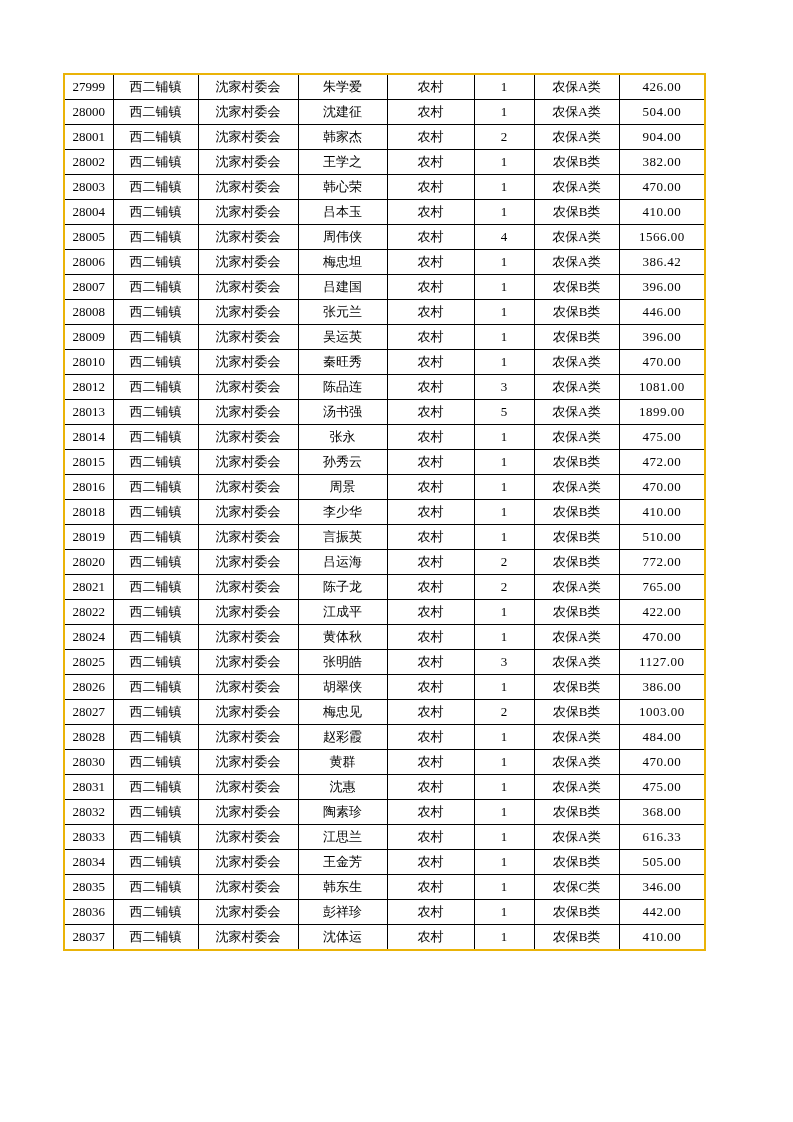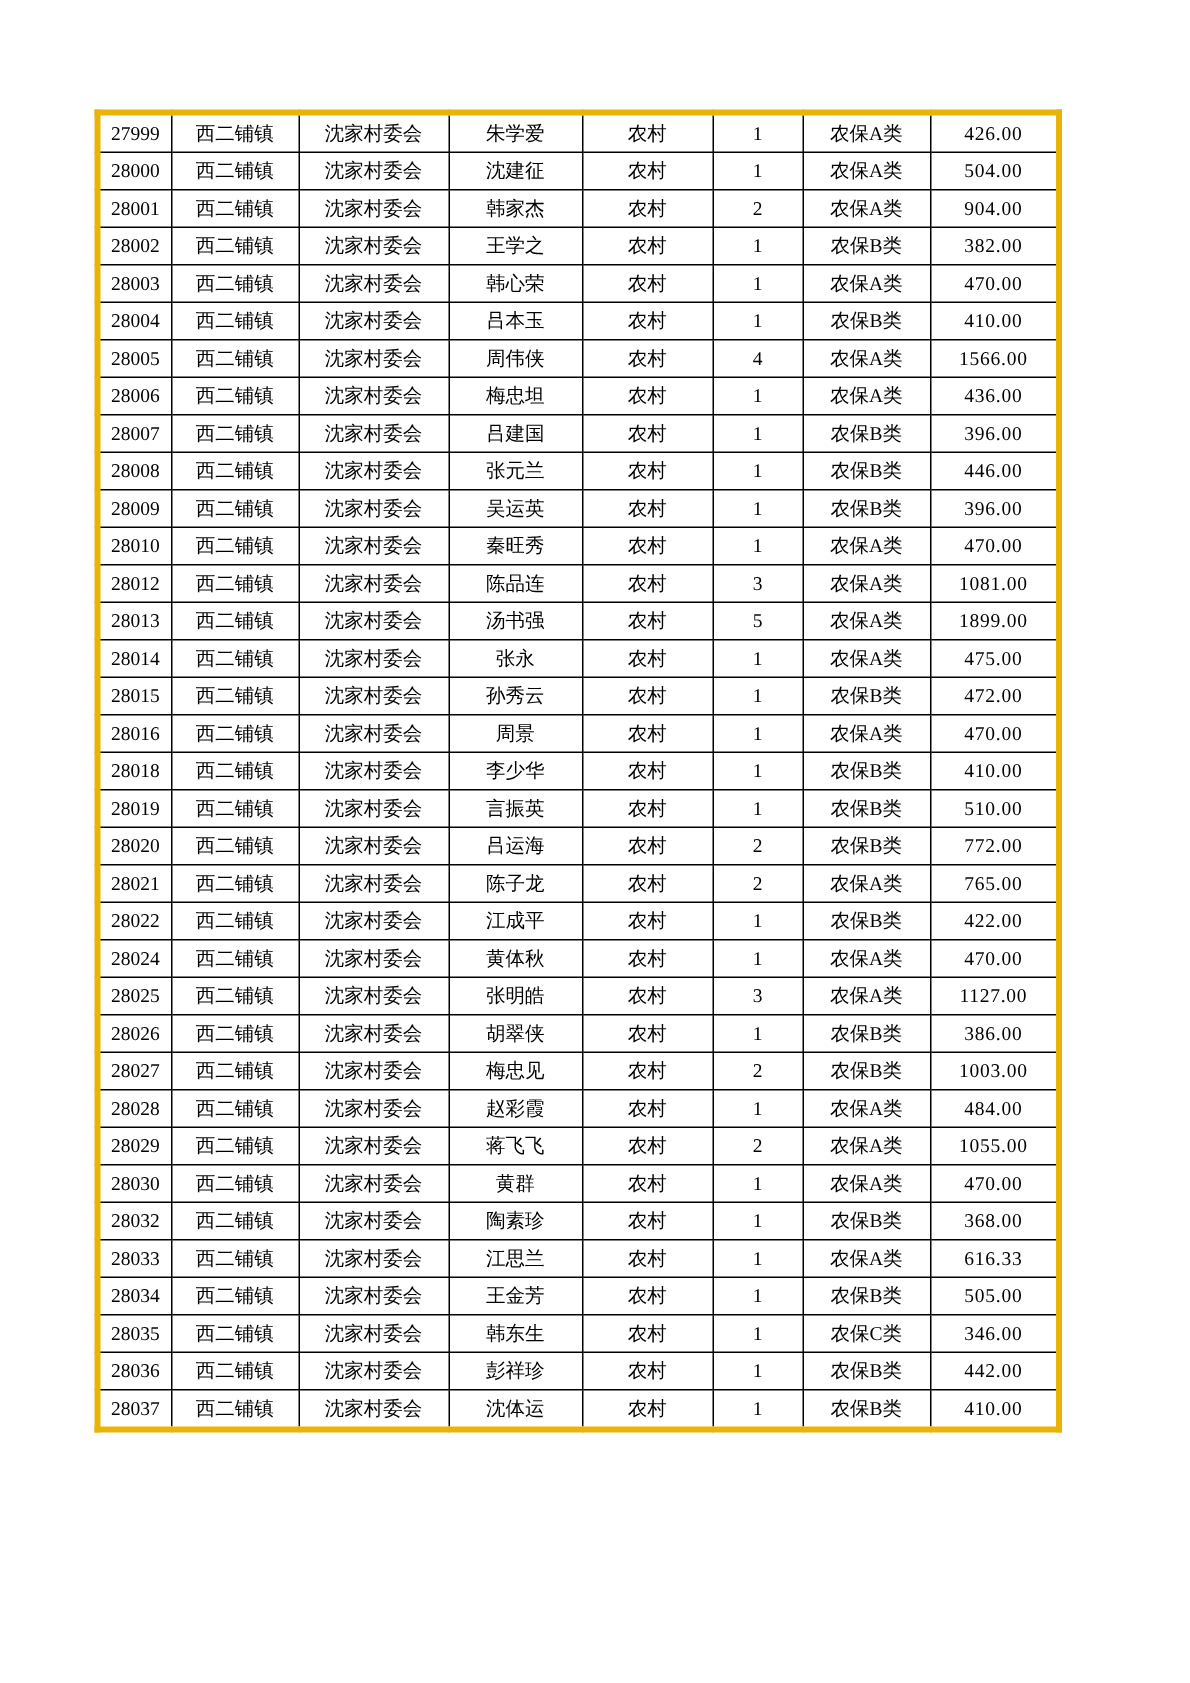--- a/index.html
+++ b/index.html
@@ -15,21 +15,21 @@
     font-family: "Liberation Serif", "DejaVu Serif", serif;
     color: #000000;
     overflow: hidden;
   }
   table.grid {
     position: absolute;
     left: 63px;
     top: 73px;
     border-collapse: collapse;
     table-layout: fixed;
-    border: 4px solid #eab308;
+    border: 2px solid #eab308;
   }
   table.grid td {
     border: 1px solid #000000;
     height: 24px;
     padding: 0;
     text-align: center;
     vertical-align: middle;
     font-size: 13px;
     line-height: 24px;
     white-space: nowrap;
@@ -124,21 +124,21 @@
           <td class="col-amount">1566.00</td>
         </tr>
         <tr>
           <td class="col-serial">28006</td>
           <td class="col-town">西二铺镇</td>
           <td class="col-village">沈家村委会</td>
           <td class="col-person-name">梅忠坦</td>
           <td class="col-residence-type">农村</td>
           <td class="col-person-count">1</td>
           <td class="col-insurance-category">农保A类</td>
-          <td class="col-amount">436.00</td>
+          <td class="col-amount">386.42</td>
         </tr>
         <tr>
           <td class="col-serial">28007</td>
           <td class="col-town">西二铺镇</td>
           <td class="col-village">沈家村委会</td>
           <td class="col-person-name">吕建国</td>
           <td class="col-residence-type">农村</td>
           <td class="col-person-count">1</td>
           <td class="col-insurance-category">农保B类</td>
           <td class="col-amount">396.00</td>
@@ -317,38 +317,38 @@
           <td class="col-serial">28028</td>
           <td class="col-town">西二铺镇</td>
           <td class="col-village">沈家村委会</td>
           <td class="col-person-name">赵彩霞</td>
           <td class="col-residence-type">农村</td>
           <td class="col-person-count">1</td>
           <td class="col-insurance-category">农保A类</td>
           <td class="col-amount">484.00</td>
         </tr>
         <tr>
-          <td class="col-serial">28029</td>
-          <td class="col-town">西二铺镇</td>
-          <td class="col-village">沈家村委会</td>
-          <td class="col-person-name">蒋飞飞</td>
-          <td class="col-residence-type">农村</td>
-          <td class="col-person-count">2</td>
-          <td class="col-insurance-category">农保A类</td>
-          <td class="col-amount">1055.00</td>
-        </tr>
-        <tr>
           <td class="col-serial">28030</td>
           <td class="col-town">西二铺镇</td>
           <td class="col-village">沈家村委会</td>
           <td class="col-person-name">黄群</td>
           <td class="col-residence-type">农村</td>
           <td class="col-person-count">1</td>
           <td class="col-insurance-category">农保A类</td>
           <td class="col-amount">470.00</td>
+        </tr>
+        <tr>
+          <td class="col-serial">28031</td>
+          <td class="col-town">西二铺镇</td>
+          <td class="col-village">沈家村委会</td>
+          <td class="col-person-name">沈惠</td>
+          <td class="col-residence-type">农村</td>
+          <td class="col-person-count">1</td>
+          <td class="col-insurance-category">农保A类</td>
+          <td class="col-amount">475.00</td>
         </tr>
         <tr>
           <td class="col-serial">28032</td>
           <td class="col-town">西二铺镇</td>
           <td class="col-village">沈家村委会</td>
           <td class="col-person-name">陶素珍</td>
           <td class="col-residence-type">农村</td>
           <td class="col-person-count">1</td>
           <td class="col-insurance-category">农保B类</td>
           <td class="col-amount">368.00</td>

